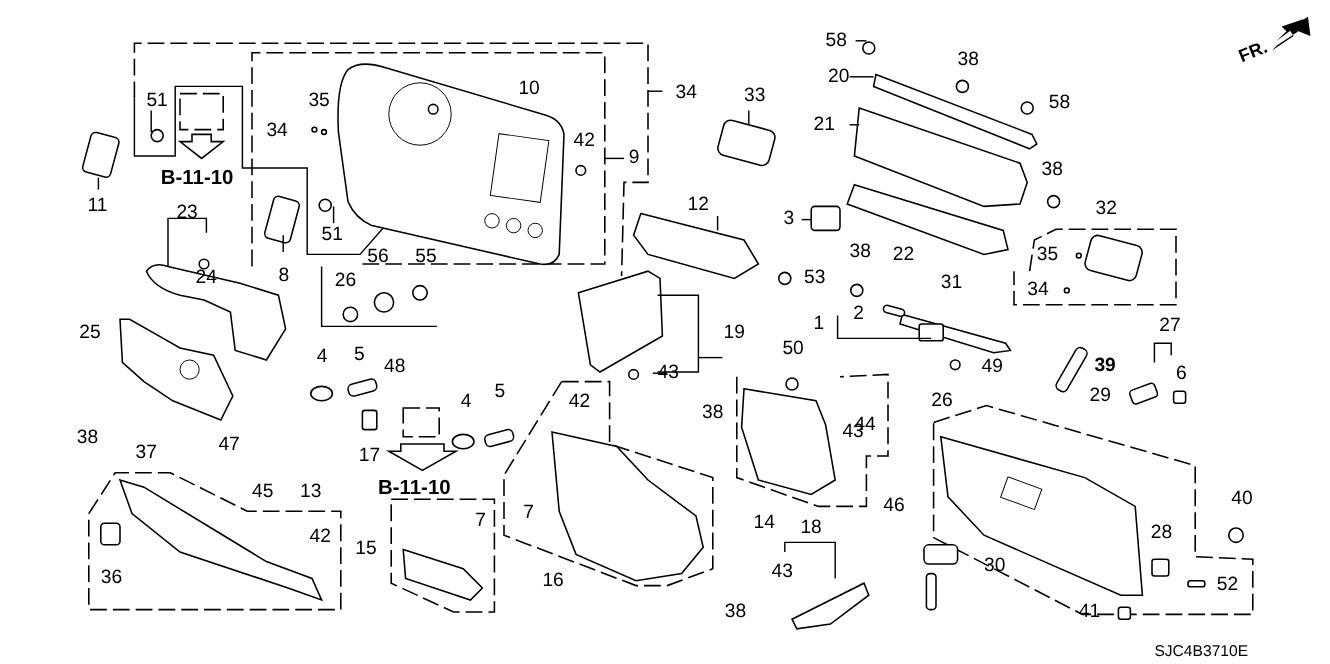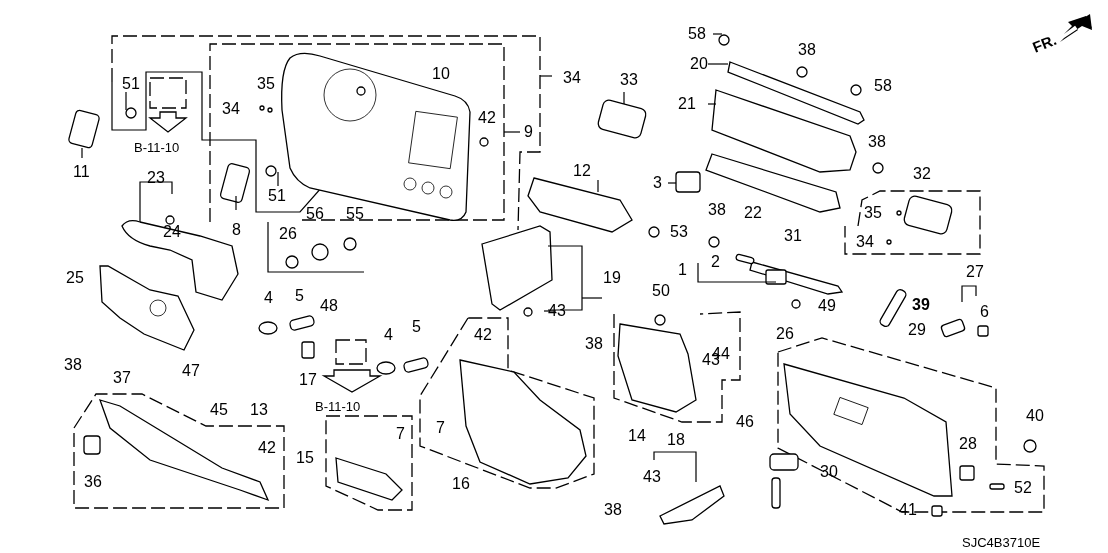--- a/index.html
+++ b/index.html
@@ -1,19 +1,19 @@
 <!DOCTYPE html>
 <html><head>
 <meta charset="utf-8">
 <style>
   html,body{margin:0;padding:0;background:#fff;}
   #stage{position:relative;width:1108px;height:553px;overflow:hidden;background:#fff;font-family:"Liberation Sans",sans-serif;color:#000;}
   svg#art{position:absolute;left:0;top:0;width:1108px;height:553px;}
   .lbl{position:absolute;font-size:16px;line-height:16px;white-space:nowrap;cursor:pointer;}
-  .ref{position:absolute;font-size:13px;font-weight:normal;line-height:17px;white-space:nowrap;cursor:pointer;}
+  .ref{position:absolute;font-size:17px;font-weight:bold;line-height:17px;white-space:nowrap;cursor:pointer;}
   .code{position:absolute;font-size:13px;line-height:13px;white-space:nowrap;}
   .fr{position:absolute;font-size:15px;font-weight:bold;transform:rotate(-22deg);transform-origin:left top;}
   svg#art .part{fill:#fff;stroke:#000;stroke-width:1.3;}
   svg#art .dash{fill:none;stroke:#000;stroke-width:1.3;stroke-dasharray:14 5;}
   svg#art .ln{fill:none;stroke:#000;stroke-width:1.2;}
   svg#art .thin{fill:none;stroke:#000;stroke-width:0.8;}
 </style>
 </head>
 <body>
 

